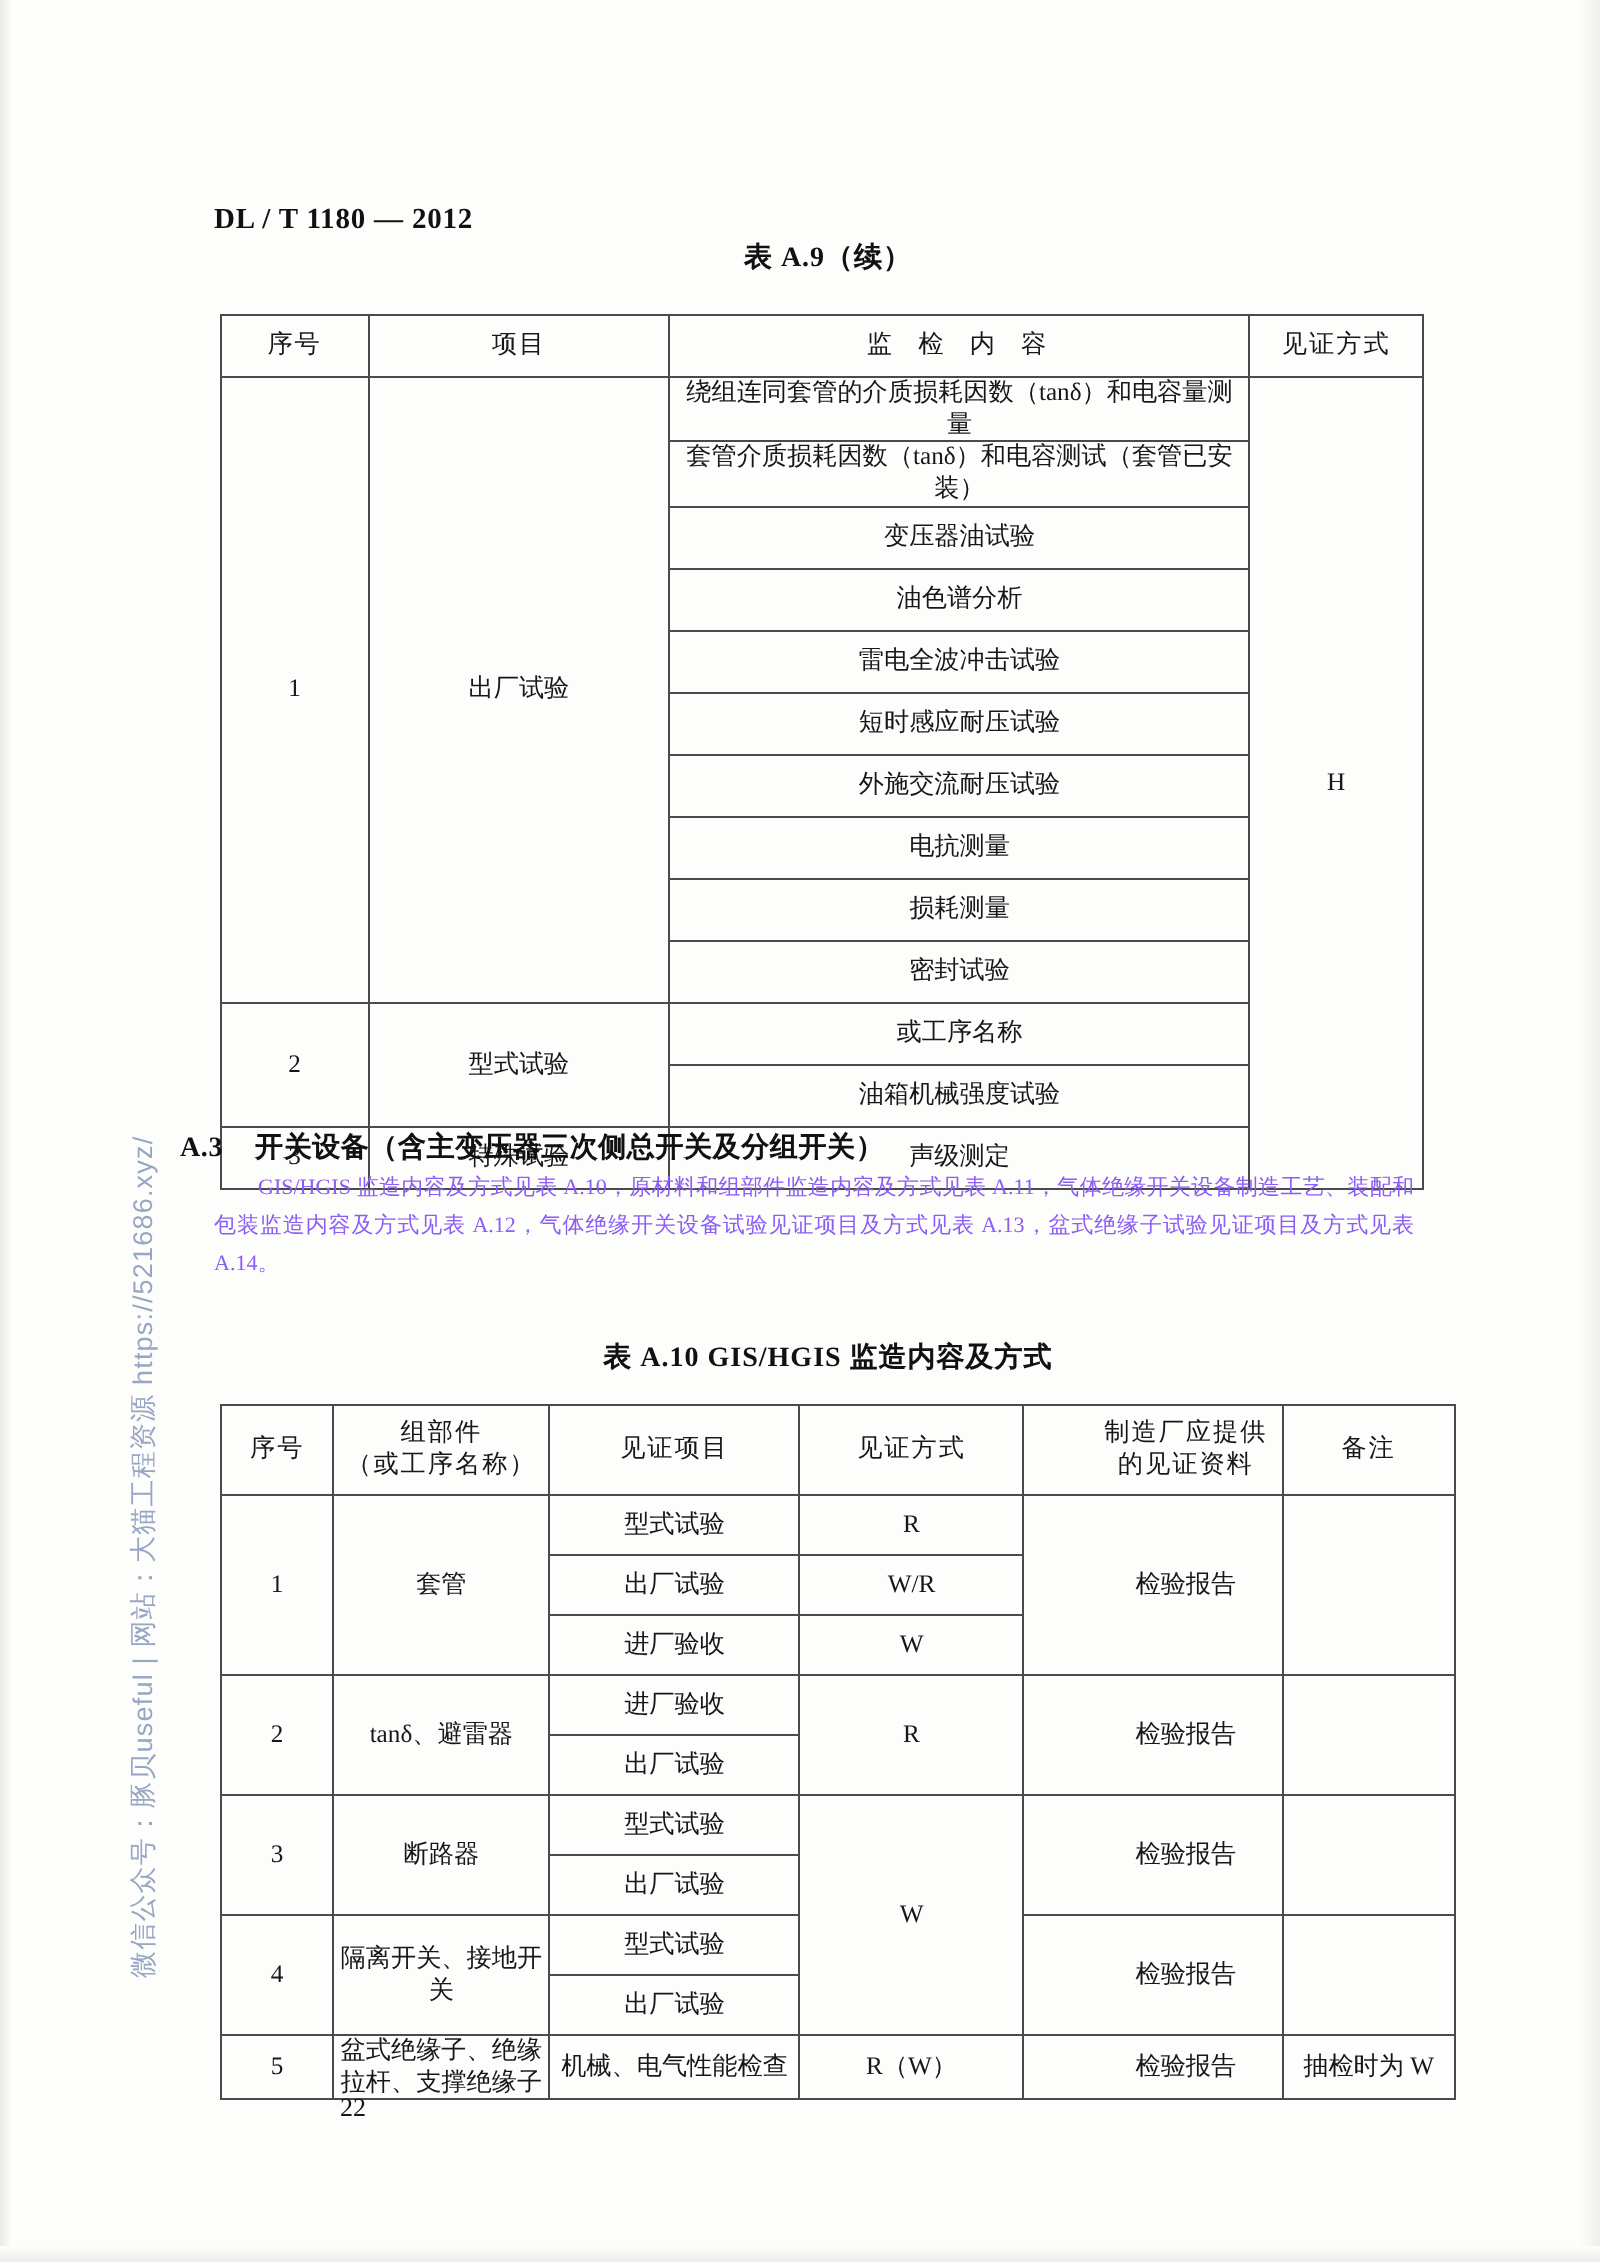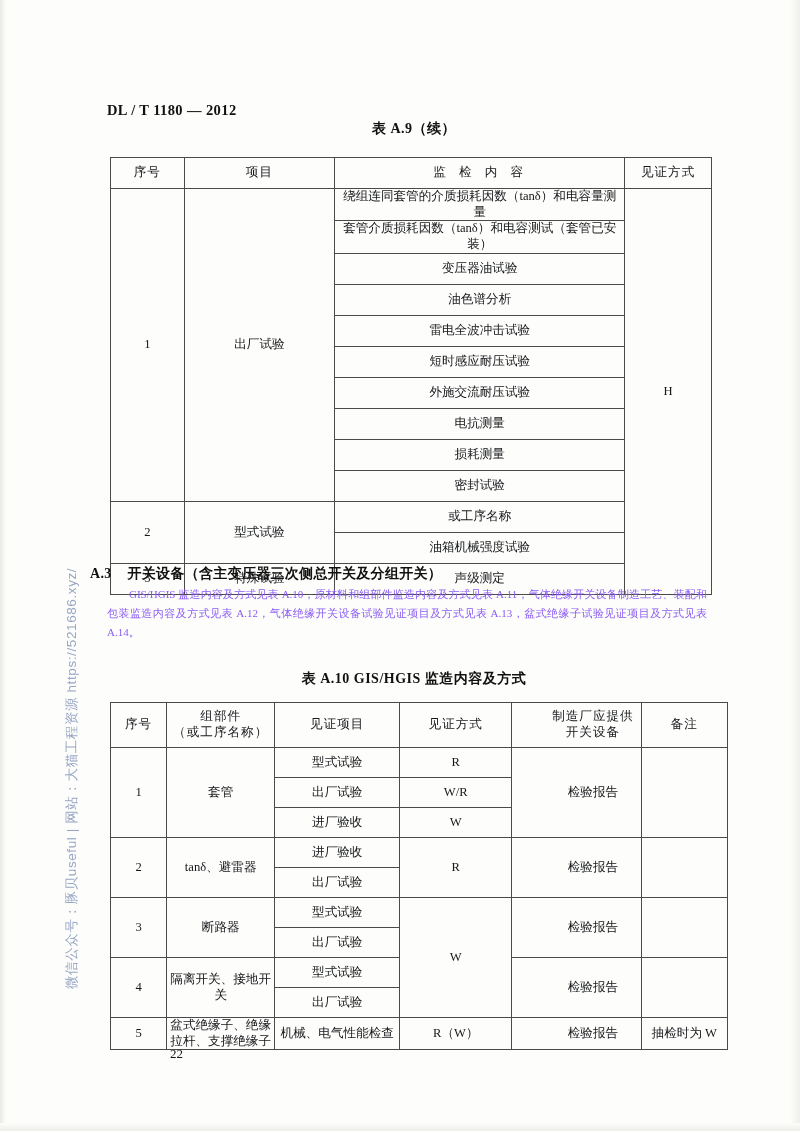--- a/index.html
+++ b/index.html
@@ -256,21 +256,21 @@
     <tr>
       <td class="col-no outer-top outer-left">序号</td>
       <td class="col-part outer-top two-line">
         <div>组部件</div>
         <div>（或工序名称）</div>
       </td>
       <td class="col-proj outer-top">见证项目</td>
       <td class="col-way outer-top">见证方式</td>
       <td class="col-docs outer-top two-line">
         <div>制造厂应提供</div>
-        <div>开关设备</div>
+        <div>的见证资料</div>
       </td>
       <td class="col-remark outer-top outer-right">备注</td>
     </tr>
   </thead>
   <tbody>
 
     <tr>
       <td class="col-no outer-left" rowspan="3">1</td>
       <td class="col-part" rowspan="3">套管</td>
       <td class="col-proj">型式试验</td>

